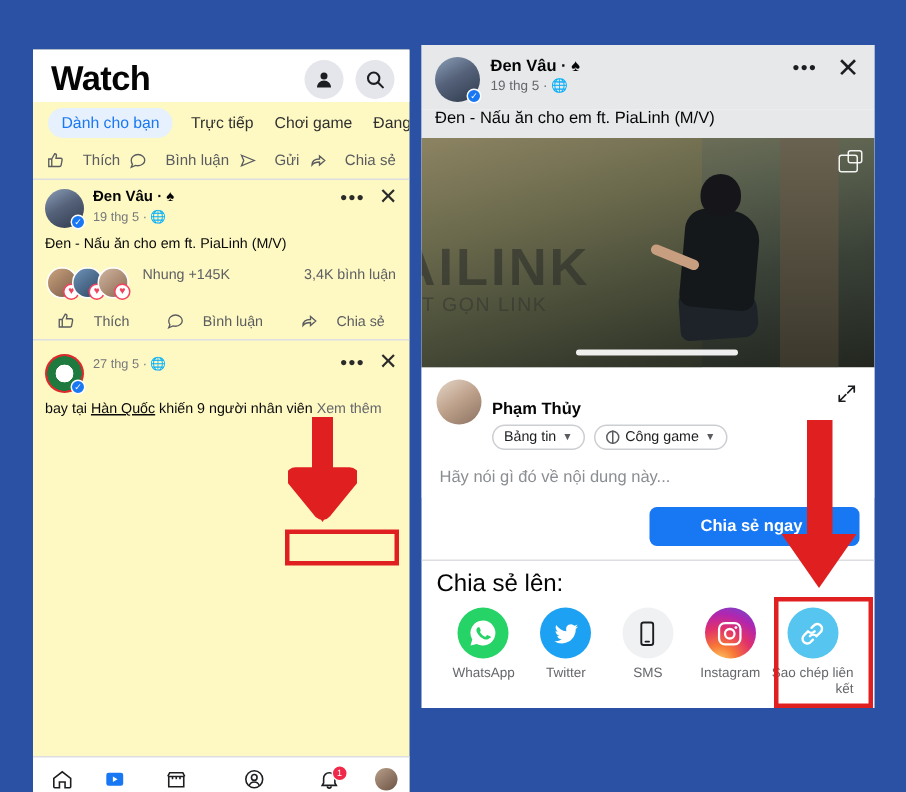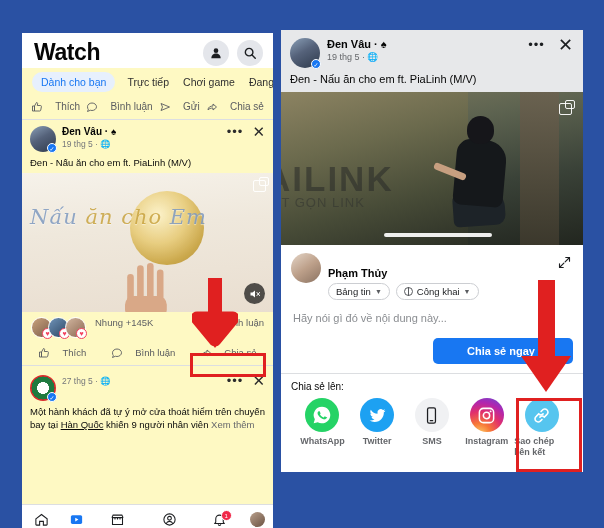--- a/index.html
+++ b/index.html
@@ -34,21 +34,21 @@
   .tab-pill {
     background: #e7f0fd; color: #1877f2; border-radius: 12px;
     padding: 4px 9px; font-size: 10.5px;
   }
   .tab-item { padding: 4px 2px; }
   .action-row {
     display: flex; align-items: center; justify-content: space-around;
     padding: 5px 6px 6px 6px; font-size: 10px; color: #5a5c60;
     border-bottom: 1px solid #dcdee1;
   }
-  .action-item { display: flex; gap: 12px; }
+  .action-item { display: flex; align-items: center; gap: 12px; }
   .action-item svg { flex: none; }
 
   
   .post-head {
     display: flex; align-items: flex-start; padding: 6px 8px 2px 8px; gap: 6px;
   }
   .avatar {
     width: 26px; height: 26px; border-radius: 50%;
     background: linear-gradient(150deg,#8ba0b8 0%,#55627a 45%,#2e3a4c 100%);
     position: relative; flex: none;
@@ -248,30 +248,30 @@
   .share-btn-wrap { display:flex; justify-content:flex-end; padding: 6px 10px 9px 10px; }
   .share-btn {
     background:#1877f2; color:#fff; font-size:11px; font-weight:bold;
     border:none; border-radius:5px; padding: 7px 34px 7px 30px;
     min-width: 140px; text-align:center;
   }
 
   .share-to {
     border-top: 1px solid #dcdee1; padding: 7px 10px 0 10px;
   }
-  .share-to-label { font-size: 10px; color:#050505; }
+  .share-to-label { font-size: 16px; color:#050505; }
   .share-icons { display: flex; justify-content: space-between; padding: 6px 4px 0 4px; }
   .share-opt { display:flex; flex-direction:column; align-items:center; gap:4px; width:56px; }
   .sic { width: 34px; height: 34px; border-radius: 50%; display:flex; align-items:center; justify-content:center; }
   .sic.whatsapp { background:#25d366; }
   .sic.twitter { background:#1da1f2; }
   .sic.sms { background:#f0f1f3; }
   .sic.instagram { background: radial-gradient(circle at 28% 108%, #fdd36a 0%, #f77737 26%, #e1306c 52%, #b026b0 74%, #5b51d8 100%); }
   .sic.copylink { background:#56c5ef; }
-  .share-opt-label { font-size:9px; color:#65676b; text-align:left; line-height:1.25;font-weight:bold; }
+  .share-opt-label { font-size:9px; color:#65676b; text-align:right; line-height:1.25; }
 
   
   .arrow { position: absolute; z-index: 40; }
   .red-box {
     position: absolute; border: 3px solid #e02020; z-index: 35;
   }
 </style>
 </head>
 <body>
 
@@ -343,40 +343,20 @@
         <span> · 🌐</span>
       </div>
     </div>
     <div class="post-ctrls">
       <div class="dots">•••</div>
       <div class="xmark">✕</div>
     </div>
   </div>
   <div class="post-caption">Đen - Nấu ăn cho em ft. PiaLinh (M/V)</div>
 
-  <div class="video-thumb">
-    <div class="gold-coin"></div>
-    <div class="script-text">Nấu <span class="gold">ăn cho</span> Em</div>
-    <svg class="hand" viewBox="0 0 60 60">
-      <g fill="#d9a887">
-        <rect x="12" y="20" width="6" height="34" rx="3"></rect>
-        <rect x="21" y="12" width="6" height="42" rx="3"></rect>
-        <rect x="30" y="10" width="6" height="44" rx="3"></rect>
-        <rect x="39" y="16" width="6" height="38" rx="3"></rect>
-        <rect x="10" y="40" width="38" height="20" rx="8"></rect>
-      </g>
-    </svg>
-    <div class="pip-icon"></div>
-    <div class="mute-btn">
-      <svg width="12" height="12" viewBox="0 0 24 24" fill="#fff">
-          <path d="M3 9v6h4l5 4V5L7 9z"></path>
-          <path d="M16 9l5 6M21 9l-5 6" stroke="#fff" stroke-width="2" fill="none" stroke-linecap="round"></path>
-        </svg>
-    </div>
-  </div>
 
   <div class="reaction-row">
     <div class="react-avatars">
       <div class="react-av a1">
           <span class="heart-badge">♥</span>
         </div>
       <div class="react-av a2">
           <span class="heart-badge">♥</span>
         </div>
       <div class="react-av a3">
@@ -418,21 +398,20 @@
           <span>27 thg 5</span>
           <span> · 🌐</span>
         </div>
       </div>
       <div class="post-ctrls">
         <div class="dots">•••</div>
         <div class="xmark">✕</div>
       </div>
     </div>
     <div class="post2-text">
-      <div>Một hành khách đã tự ý mở cửa thoát hiểm trên chuyến</div>
       <div>
         <span>bay tại </span><span class="ul">Hàn Quốc</span><span> khiến 9 người nhân viên</span>
         <span class="xem-them">Xem thêm</span>
       </div>
     </div>
   </div>
 
   <div class="bottom-nav">
     <div class="nav-item">
       <svg width="15" height="15" viewBox="0 0 24 24" fill="none" stroke="#1c1e21" stroke-width="1.7">
@@ -521,21 +500,21 @@
       <div class="c-avatar"></div>
       <div>
         <div class="c-name">Phạm Thủy</div>
         <div class="pill-row">
           <div class="pill">
             <span>Bảng tin</span>
             <span class="caret">▼</span>
           </div>
           <div class="pill">
             <span class="globe-ic"></span>
-            <span>Công khai</span>
+            <span>Công game</span>
             <span class="caret">▼</span>
           </div>
         </div>
       </div>
     </div>
     <svg class="expand-ic" viewBox="0 0 24 24" fill="none" stroke="#1c1e21" stroke-width="1.8">
       <path d="M14 4h6v6M20 4l-7 7M10 20H4v-6M4 20l7-7" stroke-linecap="round"></path>
     </svg>
     <div class="compose-placeholder">Hãy nói gì đó về nội dung này...</div>
   </div>

